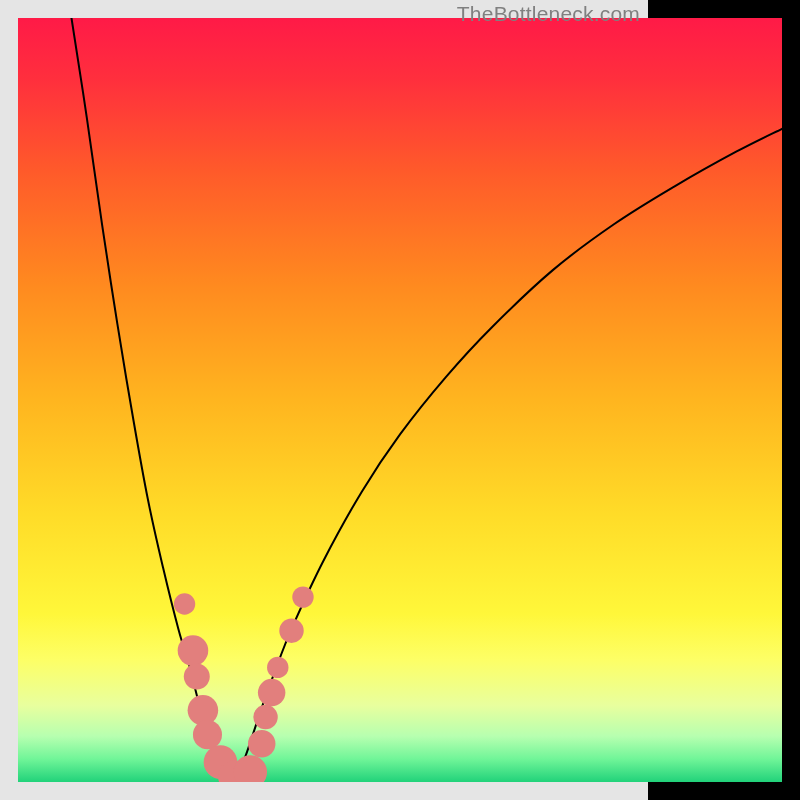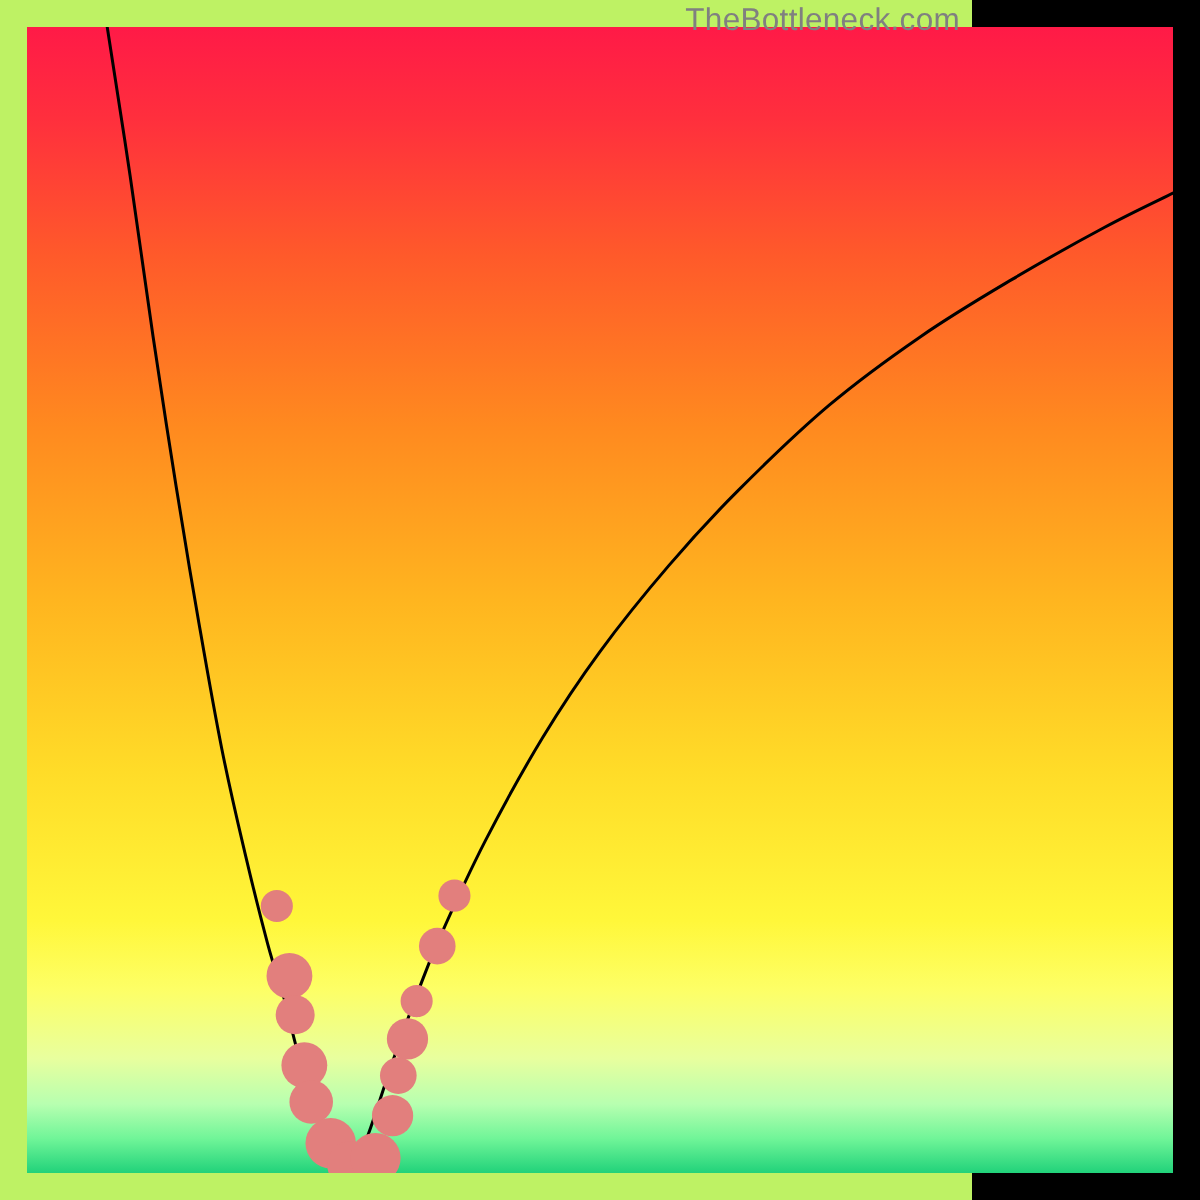--- a/index.html
+++ b/index.html
@@ -10,21 +10,21 @@
     overflow: hidden;
     background: #000;
     font-family: Arial, Helvetica, sans-serif;
   }
   .frame {
     position: absolute;
     top: 0;
     left: 0;
     width: 648px;
     height: 800px;
-    background: #bef264;
+    background: #e5e5e5;
   }
   .plot {
     position: absolute;
     top: 18px;
     left: 18px;
     width: 764px;
     height: 764px;
     overflow: hidden;
   }
   .watermark {

